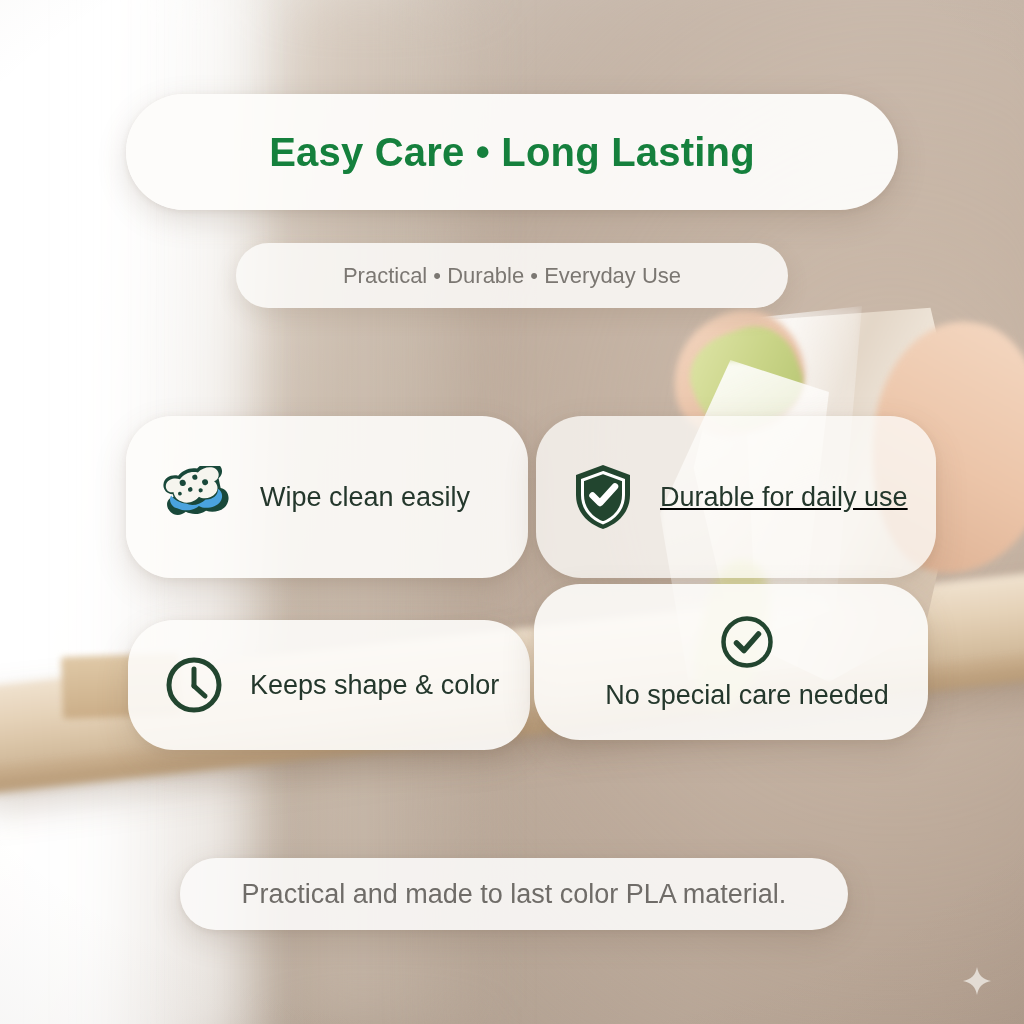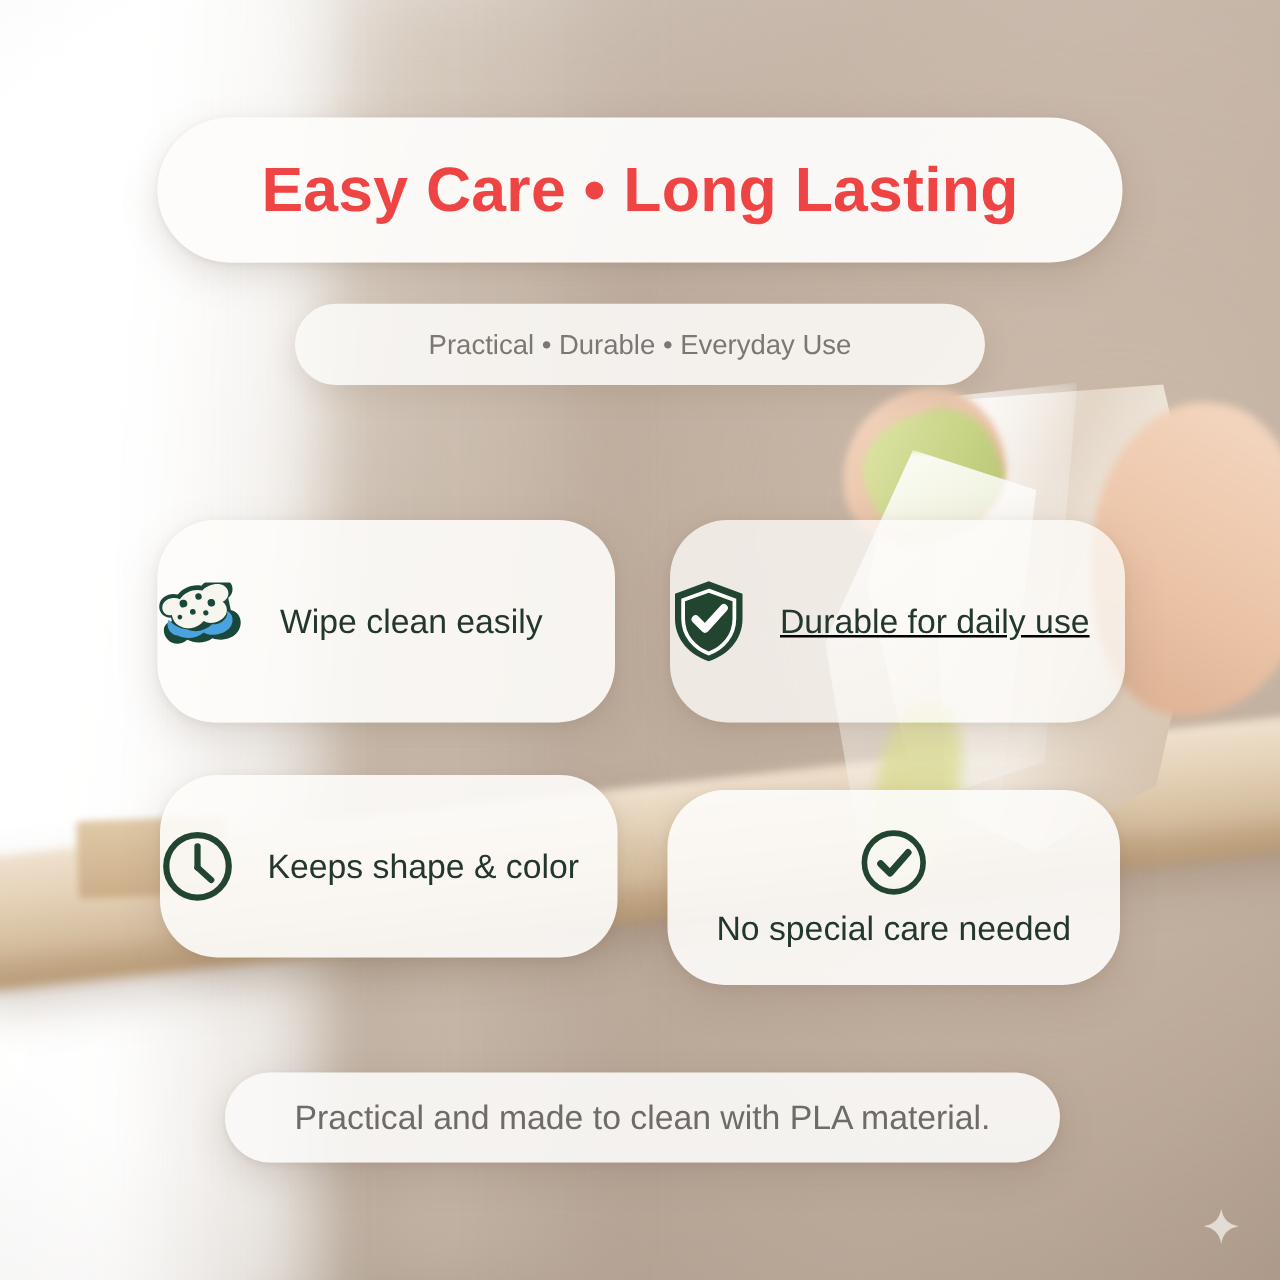--- a/index.html
+++ b/index.html
@@ -133,21 +133,21 @@
     background:rgba(253,252,250,.93);
     box-shadow:0 10px 30px rgba(110,90,70,.18), 0 2px 6px rgba(110,90,70,.10);
   }
 
   #title-pill{
     left:126px;top:94px;width:772px;height:116px;border-radius:58px;
     justify-content:center;
     background:rgba(253,252,250,.95);
   }
   #title-text{
-    font-size:50px;font-weight:bold;color:#ef4444;letter-spacing:.2px;
+    font-size:40px;font-weight:bold;color:#15803d;letter-spacing:.2px;
     white-space:nowrap;
   }
 
   #subtitle-pill{
     left:236px;top:243px;width:552px;height:65px;border-radius:34px;
     justify-content:center;
     background:rgba(250,249,247,.88);
     box-shadow:0 8px 22px rgba(110,90,70,.14);
   }
   #subtitle-text{
@@ -155,27 +155,27 @@
   }
 
   .feature-card{
     position:absolute;
     border-radius:46px;
     background:rgba(253,252,250,.90);
     box-shadow:0 12px 32px rgba(110,90,70,.17), 0 2px 8px rgba(110,90,70,.09);
     display:flex;align-items:center;
   }
   .feature-card.translucent{background:rgba(252,251,249,.76);text-decoration:underline;}
-  .feature-card.horizontal{flex-direction:row;gap:26px;}
+  .feature-card.horizontal{flex-direction:row;padding-left:36px;gap:26px;}
   .feature-card.vertical{flex-direction:column;justify-content:center;gap:10px;}
 
   #card-wipe{left:126px;top:416px;width:366px;height:162px;}
   #card-durable{left:536px;top:416px;width:364px;height:162px;}
-  #card-shape{left:128px;top:620px;width:366px;height:146px;}
-  #card-nocare{left:534px;top:632px;width:362px;height:156px;}
+  #card-shape{left:128px;top:620px;width:366px;height:130px;}
+  #card-nocare{left:534px;top:584px;width:362px;height:156px;padding-left:32px;}
 
   .card-label{
     font-size:27px;color:#24372c;white-space:nowrap;
   }
   .card-label.centered{text-align:center;}
 
   .icon-box{display:flex;align-items:center;justify-content:center;flex:0 0 auto;}
 
   #footer-pill{
     left:180px;top:858px;width:668px;height:72px;border-radius:36px;
@@ -275,21 +275,21 @@
     <span class="icon-box">
       <svg width="56" height="56" viewBox="0 0 56 56" aria-hidden="true">
         <circle cx="28" cy="28" r="23.5" fill="none" stroke="#22452f" stroke-width="4.5"></circle>
         <path d="M17.5 29 L25 36.5 L39.5 20" fill="none" stroke="#22452f" stroke-width="5.5" stroke-linecap="round" stroke-linejoin="round"></path>
       </svg>
     </span>
     <span class="card-label centered">No special care needed</span>
   </div>
 
   <div class="pill" id="footer-pill">
-    <span id="footer-text">Practical and made to clean with PLA material.</span>
+    <span id="footer-text">Practical and made to last color PLA material.</span>
   </div>
 
   <span id="sparkle">
     <svg width="30" height="30" viewBox="0 0 30 30" aria-hidden="true">
       <path d="M15 1 C16.6 9.4 20.6 13.4 29 15 C20.6 16.6 16.6 20.6 15 29
                C13.4 20.6 9.4 16.6 1 15 C9.4 13.4 13.4 9.4 15 1 Z" fill="#f0ece6"></path>
     </svg>
   </span>
 
 </div>

